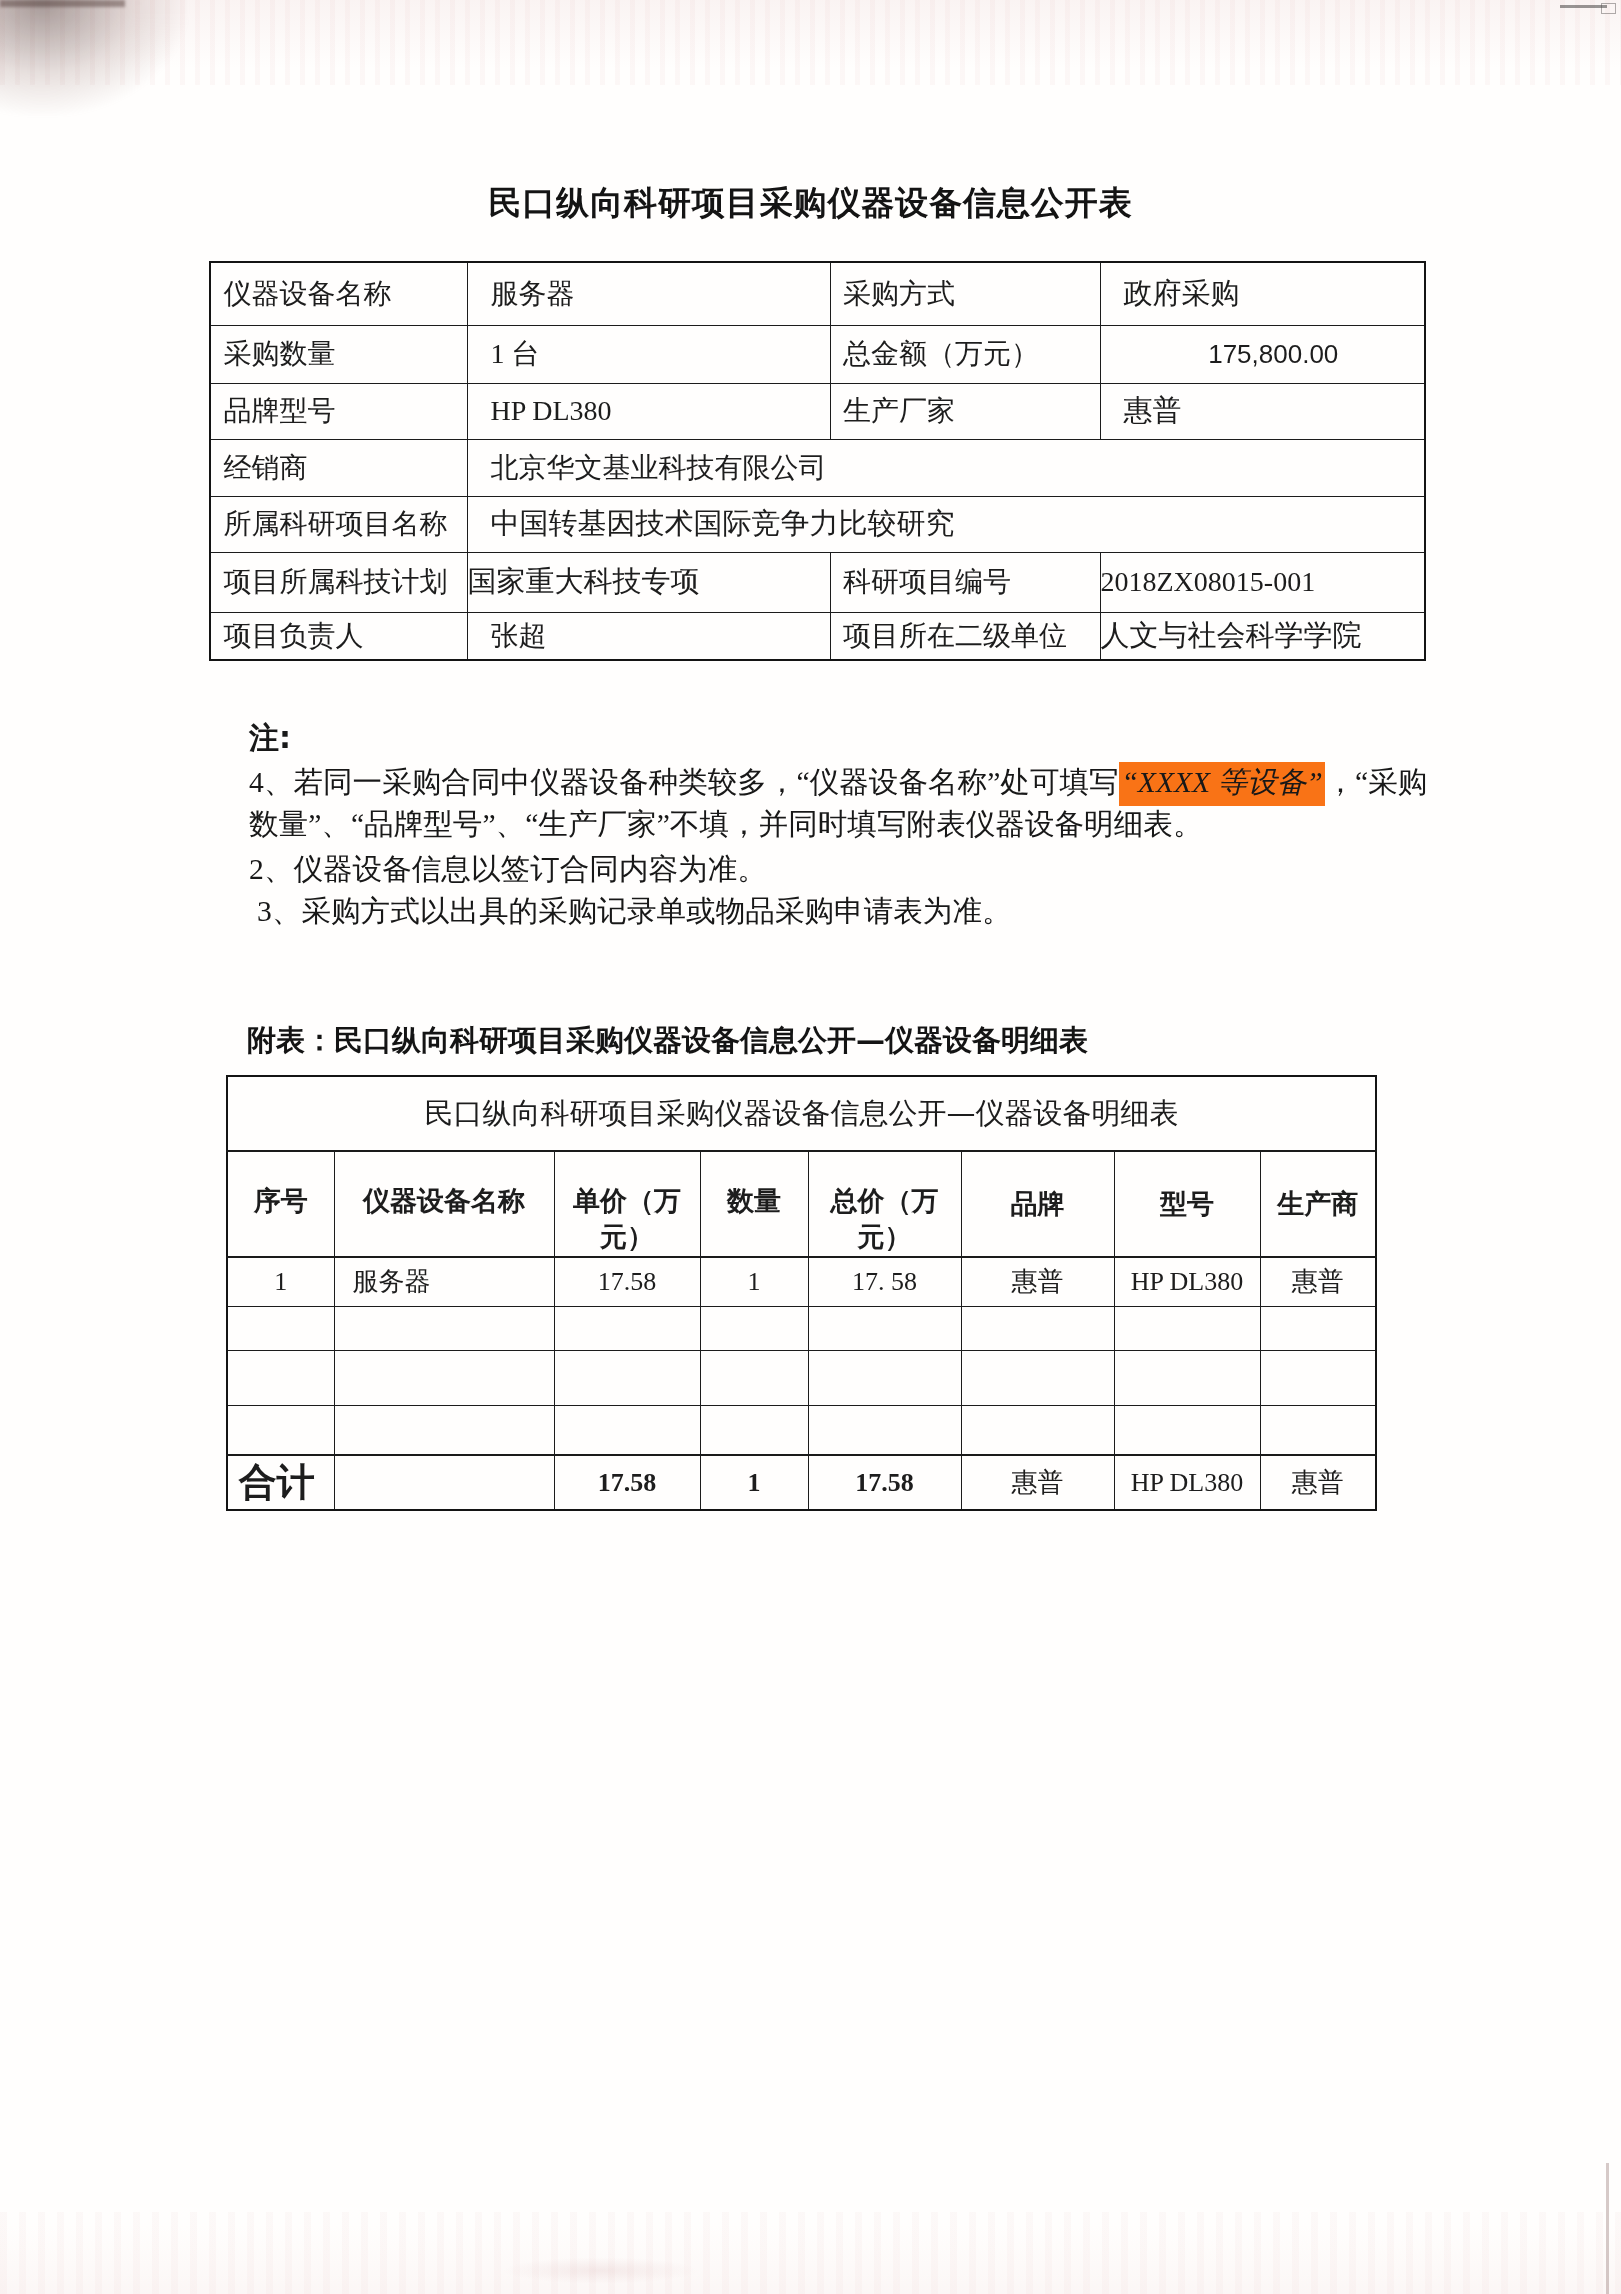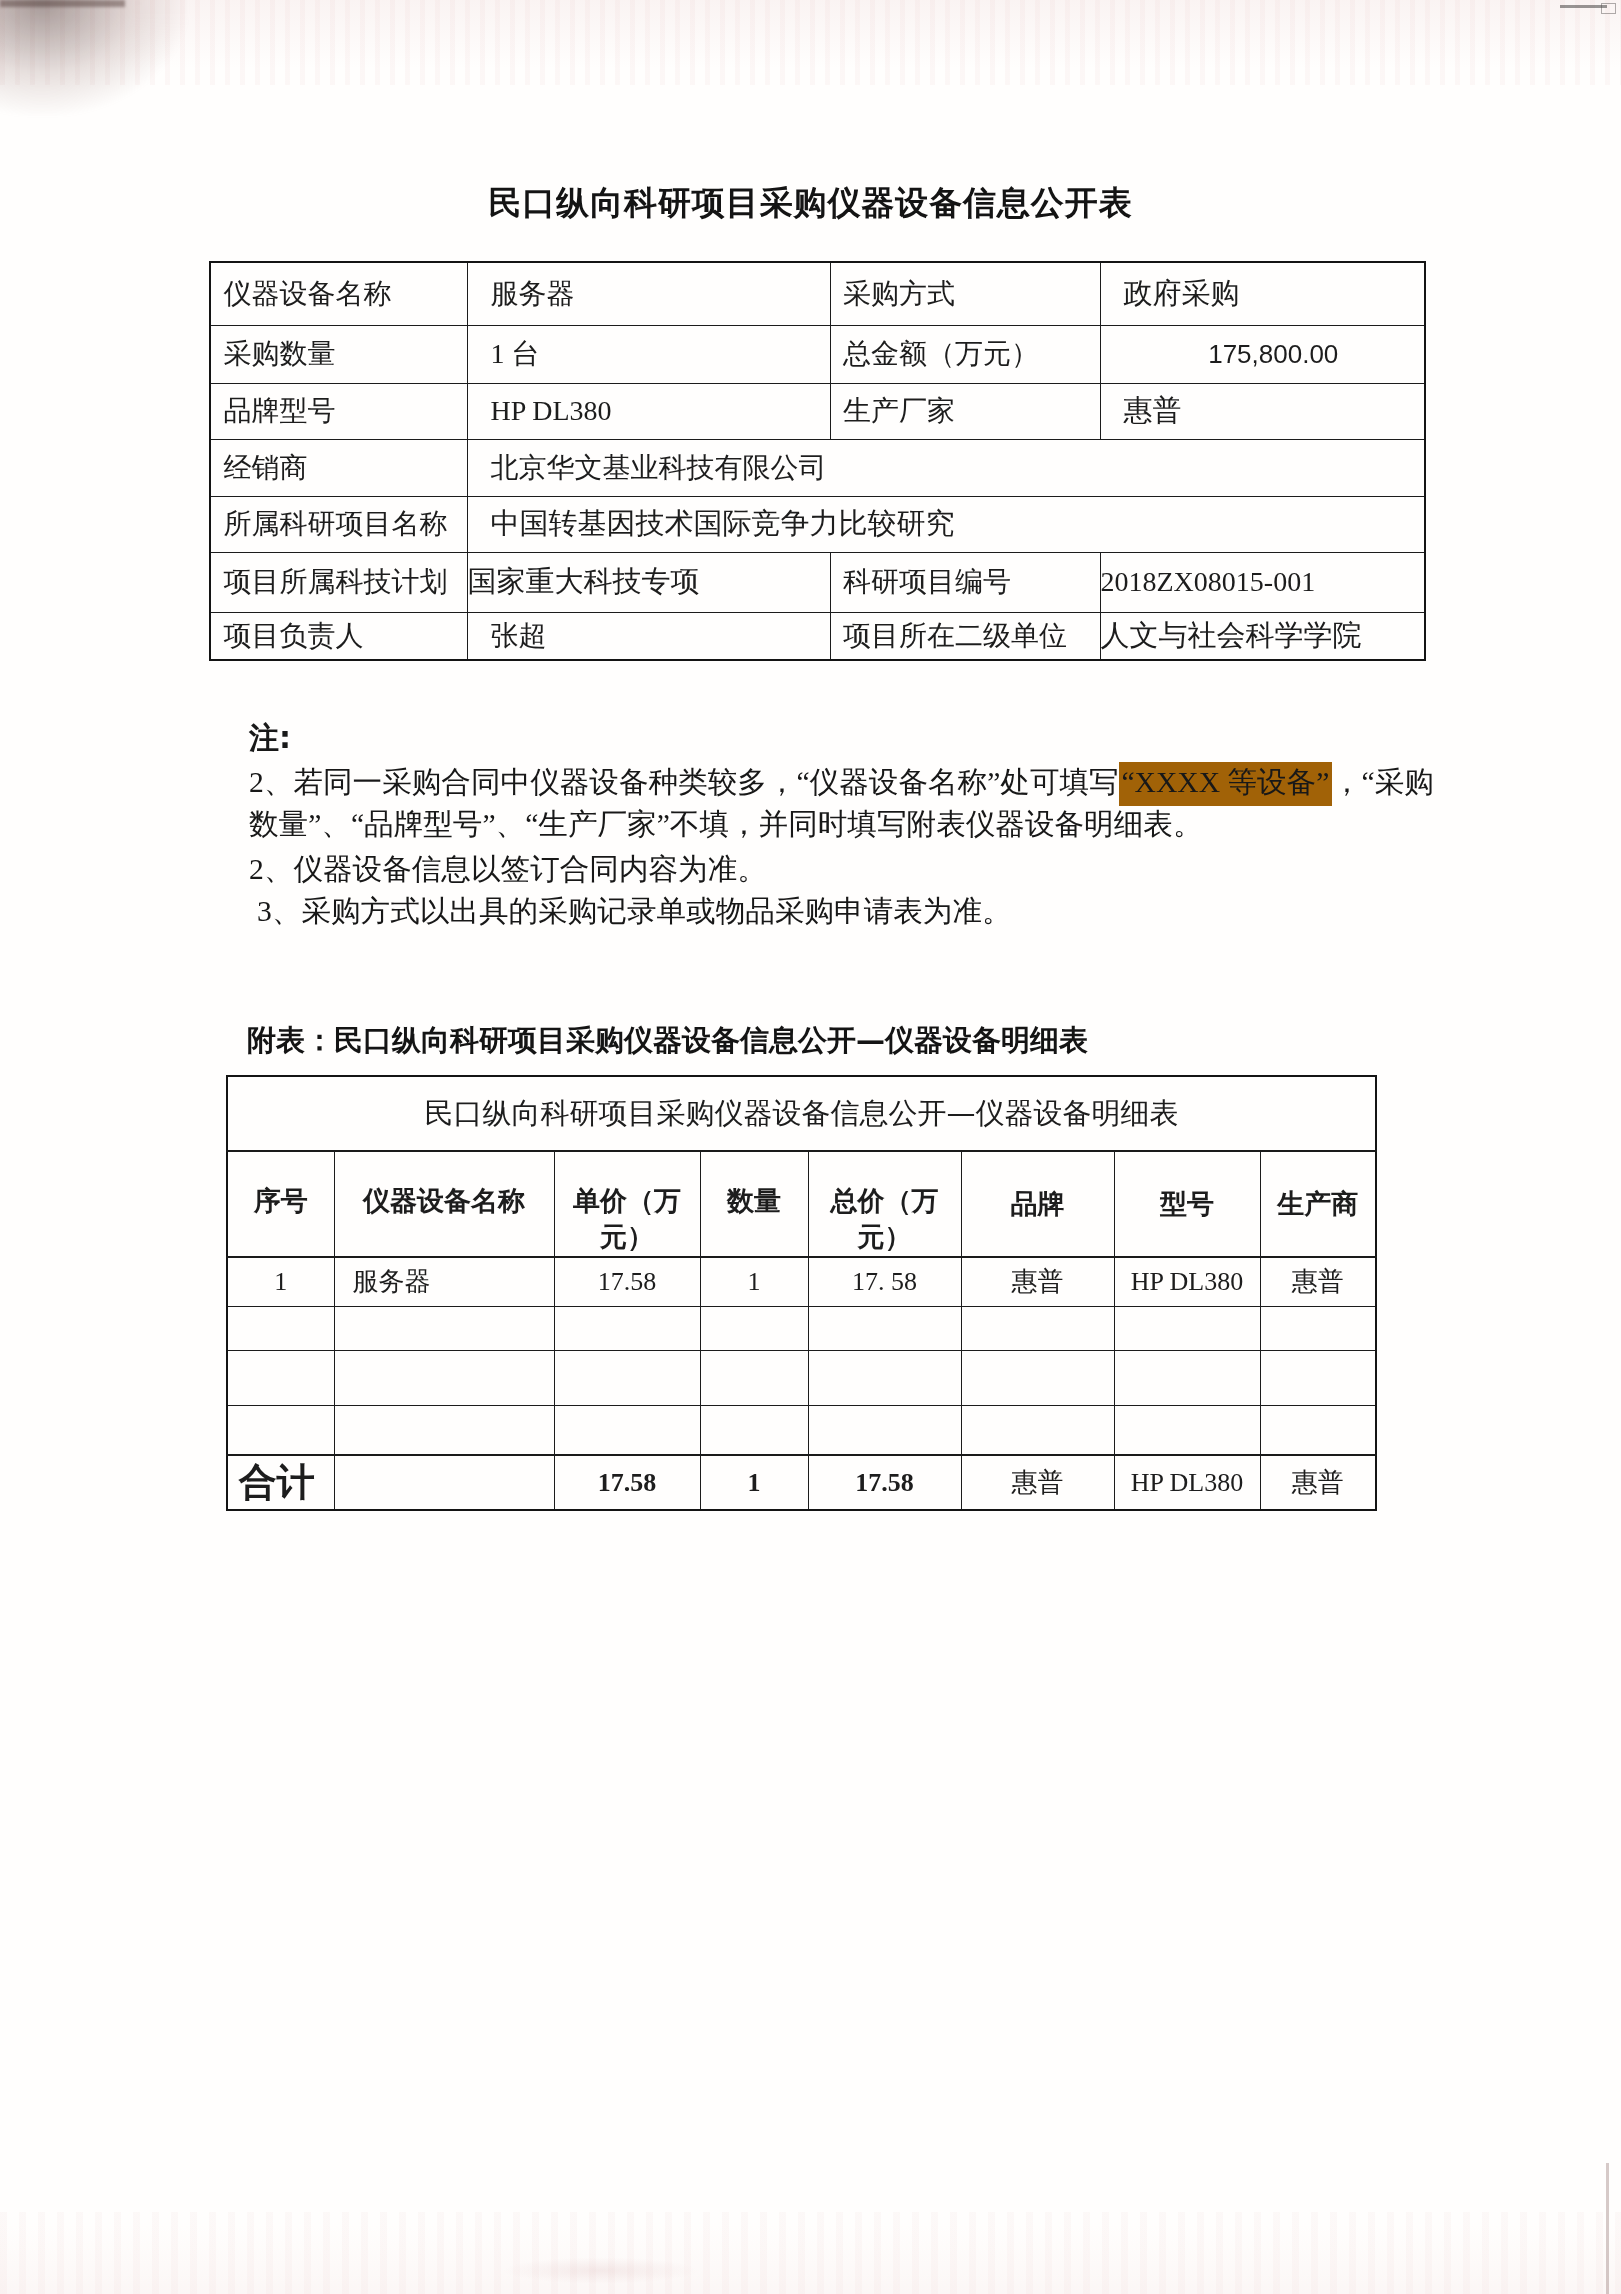--- a/index.html
+++ b/index.html
@@ -53,21 +53,21 @@
   .kai{font-size:29px;}
   .sans{font-family:Liberation Sans, sans-serif;font-size:26px;text-align:center;}
 
   .notes{position:absolute;left:249px;font-size:29.6px;white-space:nowrap;color:#181818;}
   .notes-heading{top:718px;font-weight:700;font-size:30px;
     font-family:"DejaVu Sans","Liberation Sans",sans-serif;}
   .n1l1{top:762px;}
   .n1l2{top:804px;}
   .n2{top:849px;}
   .n3{top:891px;margin-left:8px;}
-  .hl{background:#a16207;padding:3.6px 2.7px 8px 2.7px;}
+  .hl{background:#f97316;padding:3.6px 2.7px 8px 2.7px;font-style:italic;}
 
   .attach-heading{position:absolute;left:247px;top:1021px;font-weight:700;font-size:29px;
     font-family:"DejaVu Sans","Liberation Sans",sans-serif;white-space:nowrap;color:#141414;}
 
   .detail-table-wrap{position:absolute;left:226px;top:1075px;}
   .detail-table{width:1149px;border:2.7px solid #141414;}
   .detail-table td{text-align:center;font-size:26px;}
   .detail-table td.caption-cell{font-weight:400;font-size:29px;border-bottom:2.7px solid #1a1a1a;
     font-family:"DejaVu Sans","Liberation Sans",sans-serif;}
   .detail-table td.hdr{font-weight:700;font-size:27px;
@@ -140,21 +140,21 @@
         <td class="lbl">项目负责人</td>
         <td class="val">张超</td>
         <td class="lbl">项目所在二级单位</td>
         <td class="ctr kai">人文与社会科学学院</td>
       </tr>
     </tbody>
       </table>
   </div>
 
   <div class="notes notes-heading">注:</div>
-  <div class="notes n1l1"><span>2、若同一采购合同中仪器设备种类较多，“仪器设备名称”处可填写</span><span class="hl">“XXXX 等设备”</span><span>，“采购</span></div>
+  <div class="notes n1l1"><span>4、若同一采购合同中仪器设备种类较多，“仪器设备名称”处可填写</span><span class="hl">“XXXX 等设备”</span><span>，“采购</span></div>
   <div class="notes n1l2">数量”、“品牌型号”、“生产厂家”不填，并同时填写附表仪器设备明细表。</div>
   <div class="notes n2">2、仪器设备信息以签订合同内容为准。</div>
   <div class="notes n3">3、采购方式以出具的采购记录单或物品采购申请表为准。</div>
 
   <div class="attach-heading">附表：民口纵向科研项目采购仪器设备信息公开—仪器设备明细表</div>
 
   <div class="detail-table-wrap">
     <table class="detail-table">
       <colgroup>
         <col style="width:107px">

